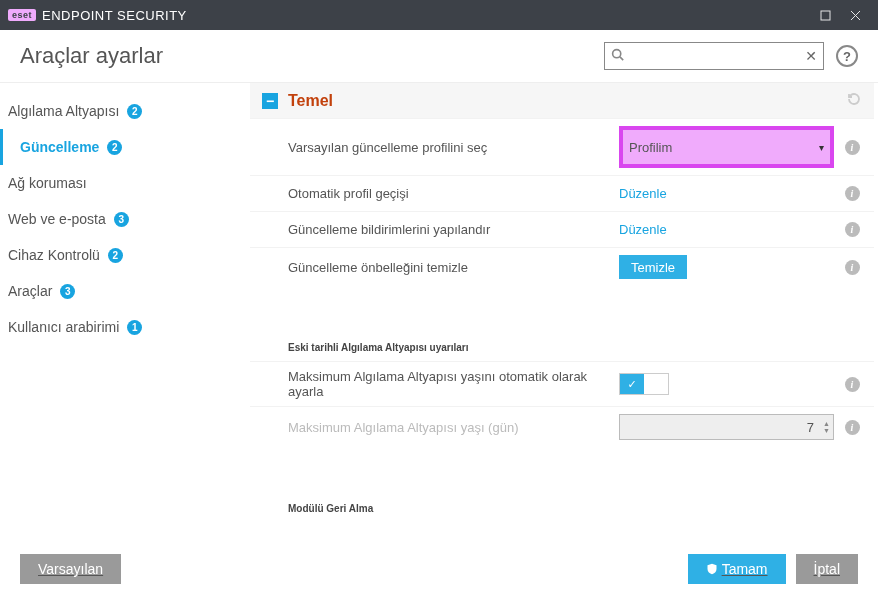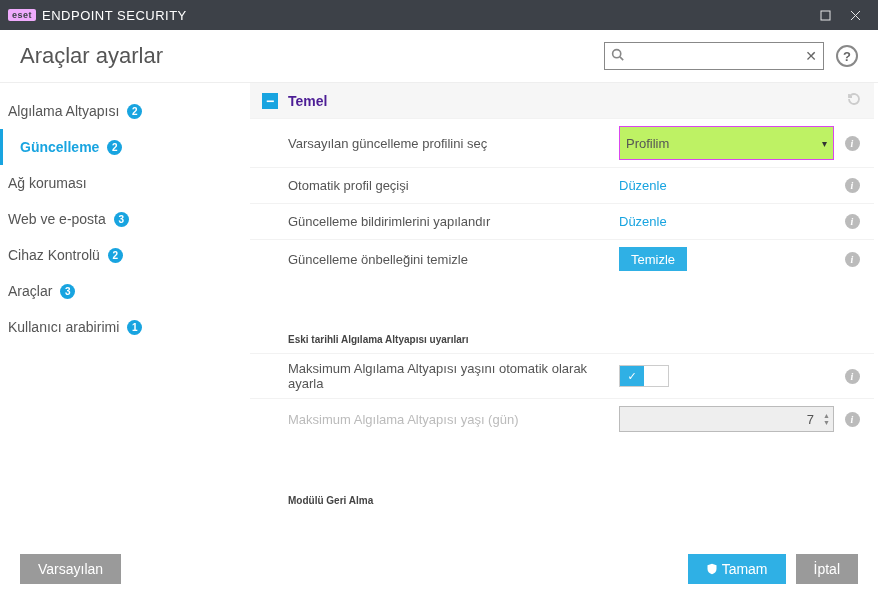--- a/index.html
+++ b/index.html
@@ -18,42 +18,42 @@
 .search .clear { color: #666; cursor: pointer; font-size: 14px; }
 .help { width: 22px; height: 22px; border: 2px solid #888; border-radius: 50%; display: flex; align-items: center; justify-content: center; margin-left: 12px; color: #666; font-weight: bold; font-size: 13px; cursor: pointer; }
 .body { display: flex; flex: 1; overflow: hidden; }
 .sidebar { width: 250px; padding: 10px 0; }
 .nav-item { display: flex; align-items: center; padding: 10px 8px; color: #555; cursor: pointer; font-size: 14px; }
 .nav-item.active { color: #18a4e0; font-weight: 600; border-left: 3px solid #18a4e0; padding-left: 17px; }
 .nav-item .badge { background: #18a4e0; color: #fff; font-size: 10px; width: 15px; height: 15px; border-radius: 50%; display: inline-flex; align-items: center; justify-content: center; margin-left: 8px; font-weight: bold; }
 .content { flex: 1; overflow-y: auto; background: #fff; padding-right: 4px; }
 .section-head { background: #f6f6f6; display: flex; align-items: center; padding: 8px 12px; }
 .collapse-btn { width: 16px; height: 16px; background: #18a4e0; color: #fff; display: flex; align-items: center; justify-content: center; font-weight: bold; font-size: 14px; margin-right: 10px; cursor: pointer; line-height: 1; }
-.section-title { font-weight: 600; color: #4c1d95; font-size: 14px; flex: 1; }
+.section-title { font-weight: 600; color: #c2410c; font-size: 16px; flex: 1; }
 .revert { color: #bbb; cursor: pointer; }
 .row { display: flex; align-items: center; padding: 7px 12px 7px 38px; border-top: 1px solid #f2f2f2; min-height: 36px; }
 .row .label { flex: 1; color: #555; font-size: 13px; }
 .row .label.disabled { color: #bbb; }
 .row .control { width: 215px; display: flex; align-items: center; }
 .row .info { width: 20px; height: 20px; margin-left: 8px; display: flex; align-items: center; justify-content: center; }
 .info-i { width: 15px; height: 15px; border-radius: 50%; background: #bbb; color: #fff; font-size: 10px; font-weight: bold; font-style: italic; font-family: Georgia, serif; display: flex; align-items: center; justify-content: center; }
-.select { width: 100%; height: 34px; border: 1px solid #d946ef; background: #bef264; padding: 0 6px; display: flex; align-items: center; justify-content: space-between; cursor: pointer; }
+.select { width: 100%; height: 42px; border: 4px solid #d946ef; background: #f0abfc; padding: 0 6px; display: flex; align-items: center; justify-content: space-between; cursor: pointer; }
 .select .chev { font-size: 10px; color: #333; }
 .link { color: #18a4e0; cursor: pointer; font-size: 13px; text-align: right; }
 .btn-action { background: #2fb0e5; color: #fff; border: none; padding: 4px 12px; height: 24px; font-size: 13px; cursor: pointer; }
 .subsection-title { font-weight: 600; color: #444; padding: 16px 12px 8px 38px; font-size: 10px; }
 .subsection-desc { color: #999; padding: 4px 30px 10px 38px; font-size: 12px; line-height: 1.5; }
 .toggle { width: 50px; height: 22px; display: flex; border: 1px solid #ccc; cursor: pointer; }
 .toggle .on { flex: 1; background: #2fb0e5; display: flex; align-items: center; justify-content: center; color: #fff; font-size: 11px; }
 .toggle .off { flex: 1; background: #fff; }
 .spinner { width: 100%; height: 26px; border: 1px solid #bbb; display: flex; align-items: center; background: #fff; }
 .spinner.disabled { background: #eee; }
 .spinner input { border: none; flex: 1; text-align: right; padding: 0 6px; font-size: 13px; background: transparent; outline: none; }
 .spinner .arrows { display: flex; flex-direction: column; padding: 0 3px; color: #888; font-size: 7px; line-height: 1; cursor: pointer; }
-.footer { display: flex; align-items: center; padding: 14px 20px; gap: 10px; background: #fff; }
+.footer { display: flex; align-items: center; padding: 14px 20px; gap: 10px; background: #fff; text-decoration: underline; }
 .footer .spacer { flex: 1; }
 .btn { border: none; padding: 0 18px; height: 30px; font-size: 14px; cursor: pointer; display: inline-flex; align-items: center; gap: 4px; }
 .btn-default { background: #9a9a9a; color: #fff; }
 .btn-primary { background: #2fb0e5; color: #fff; }
 .btn-secondary { background: #9a9a9a; color: #fff; }
 .gap-block { height: 40px; }
 </style>
 </head>
 <body>
 

